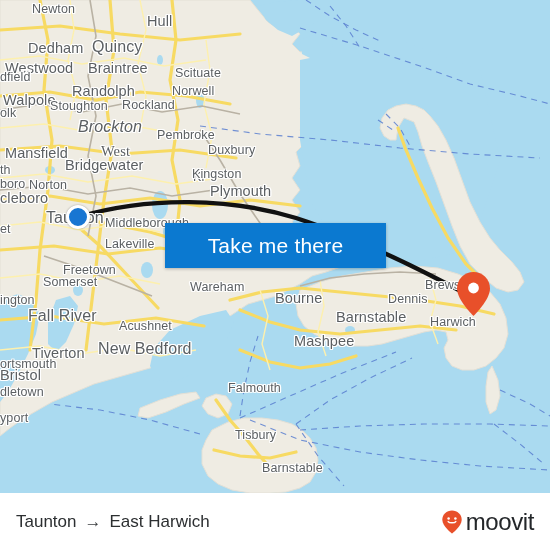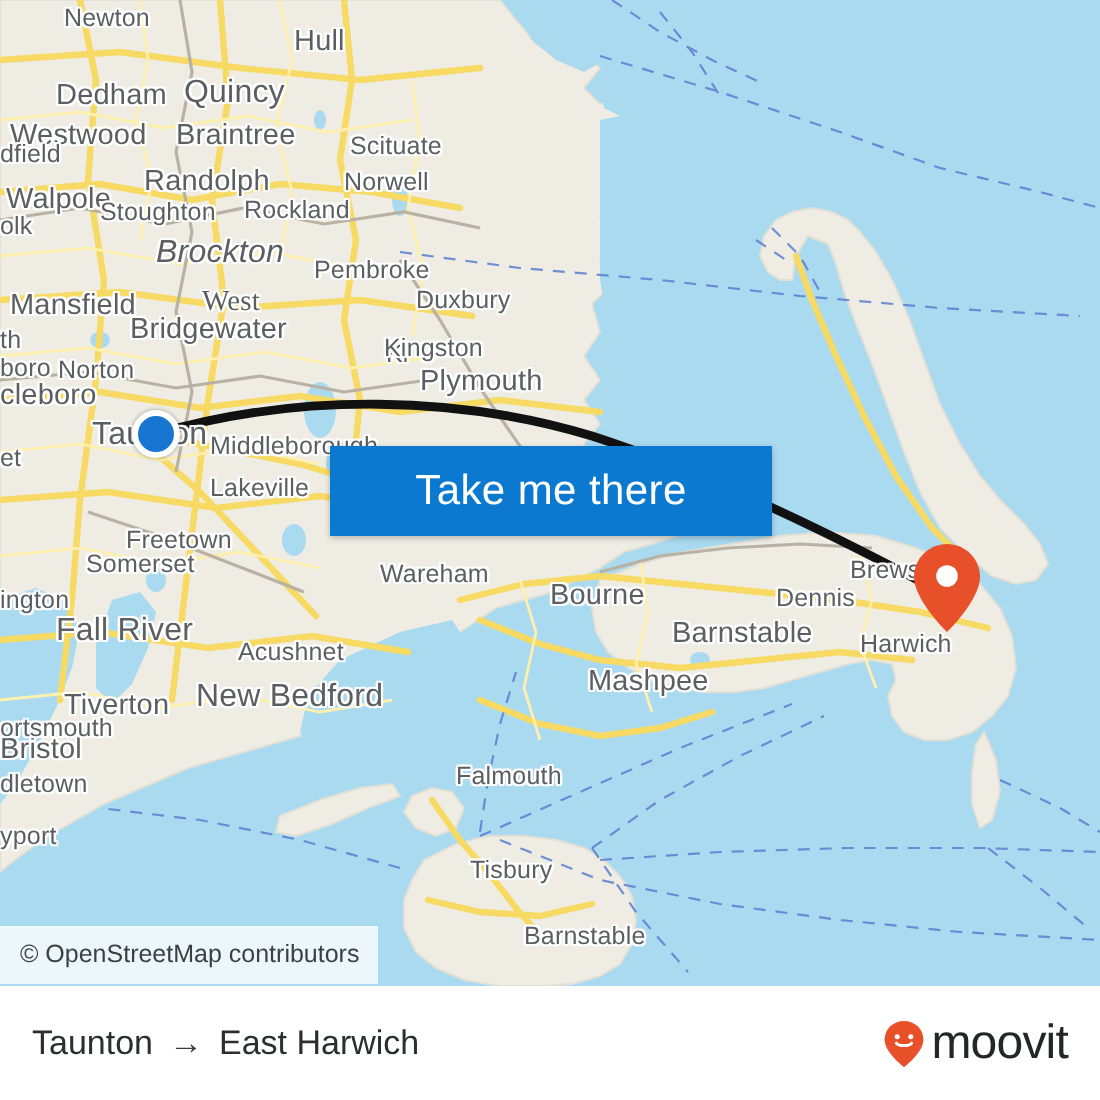--- a/index.html
+++ b/index.html
@@ -294,21 +294,20 @@
       <svg viewBox="0 0 33 44" width="33" height="44">
         <path d="M16.5,0 C7.4,0 0,7.4 0,16.5 C0,28 16.5,44 16.5,44 C16.5,44 33,28 33,16.5 C33,7.4 25.6,0 16.5,0 Z" fill="#e8502a"></path>
         <circle cx="16.5" cy="16" r="5.4" fill="#ffffff"></circle>
       </svg>
     </div>
 
     <button id="cta">
       <span>Take me there</span>
     </button>
 
-    <div id="attribution">© OpenStreetMap contributors</div>
   </div>
 
   <div id="footer">
     <div id="route-summary">
       <span>Taunton</span>
       <span id="route-arrow">→</span>
       <span>East Harwich</span>
     </div>
     <div id="brand">
       <svg width="26" height="26" viewBox="0 0 26 26">

